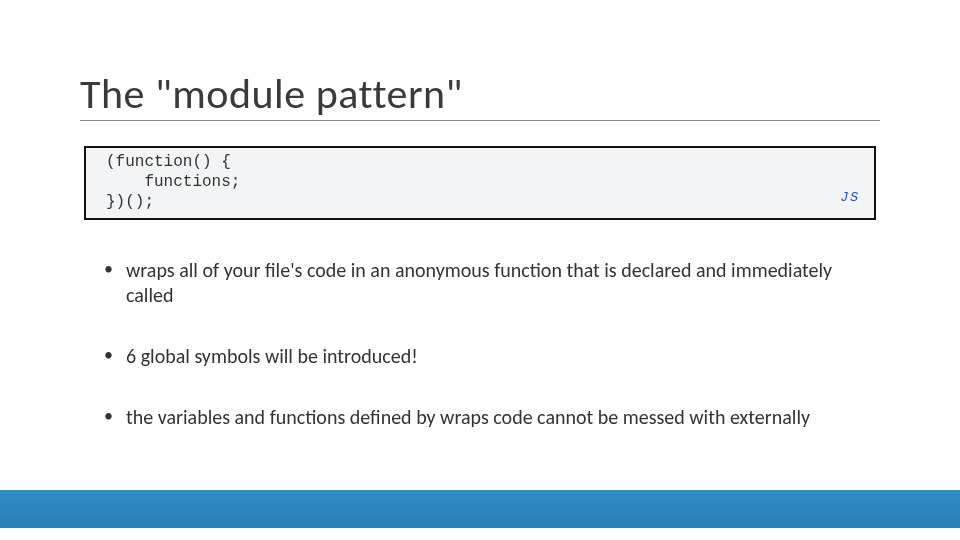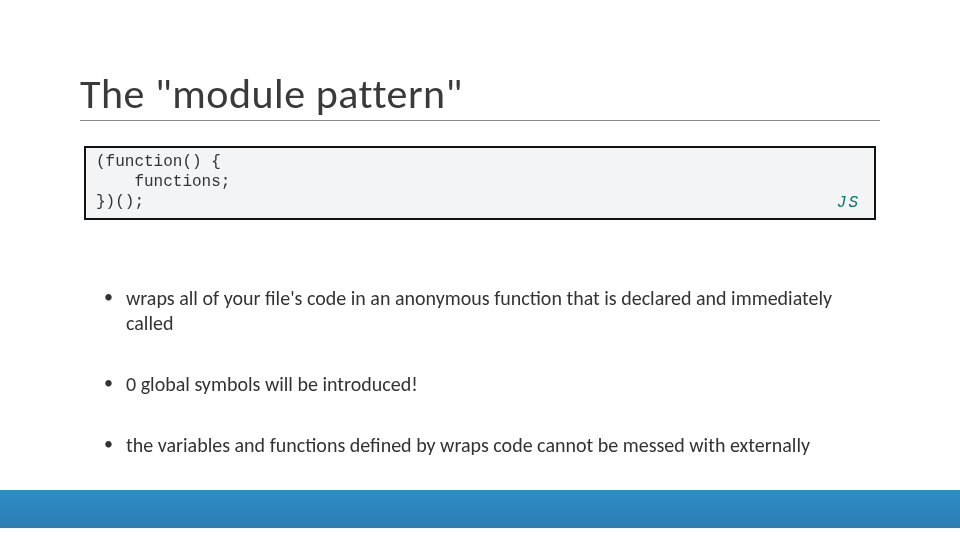--- a/index.html
+++ b/index.html
@@ -28,50 +28,49 @@
     height: 1px;
     background: #888;
   }
   .code-box {
     position: absolute;
     top: 146px;
     left: 84px;
     width: 792px;
     border: 2px solid #111;
     background: #f2f4f6;
-    padding: 4px 10px 6px 10px;
+    padding: 4px 10px 6px 20px;
     font-family: "Courier New", Courier, monospace;
     font-size: 16px;
     line-height: 1.25;
     color: #333;
   }
   .code-box pre {
     white-space: pre;
     font-family: inherit;
     font-size: inherit;
   }
   .code-lang {
     position: absolute;
     right: 14px;
-    bottom: 5px;
+    bottom: 12px;
     font-style: italic;
-    color: #0f766e;
-    font-size: 16px;
+    color: #1d4ed8;
+    font-size: 13px;
     letter-spacing: 2px;
     font-family: "Courier New", Courier, monospace;
   }
   .bullets {
     position: absolute;
     top: 258px;
     left: 104px;
     width: 770px;
     font-size: 20px;
     color: #333;
     line-height: 1.25;
-    margin-top: 28px;
   }
   .bullets li {
     list-style: none;
     position: relative;
     padding-left: 22px;
     margin-bottom: 36px;
   }
   .bullets li::before {
     content: "•";
     position: absolute;
@@ -99,19 +98,19 @@
 
   <div class="code-box">
     <pre>(function() {</pre>
     <pre>    functions;</pre>
     <pre>})();</pre>
     <span class="code-lang">JS</span>
   </div>
 
   <ul class="bullets">
     <li>wraps all of your file's code in an anonymous function that is declared and immediately called</li>
-    <li>0 global symbols will be introduced!</li>
+    <li>6 global symbols will be introduced!</li>
     <li>the variables and functions defined by wraps code cannot be messed with externally</li>
   </ul>
 
   <div class="footer-bar"></div>
 
 </div>
 
 </body></html>

